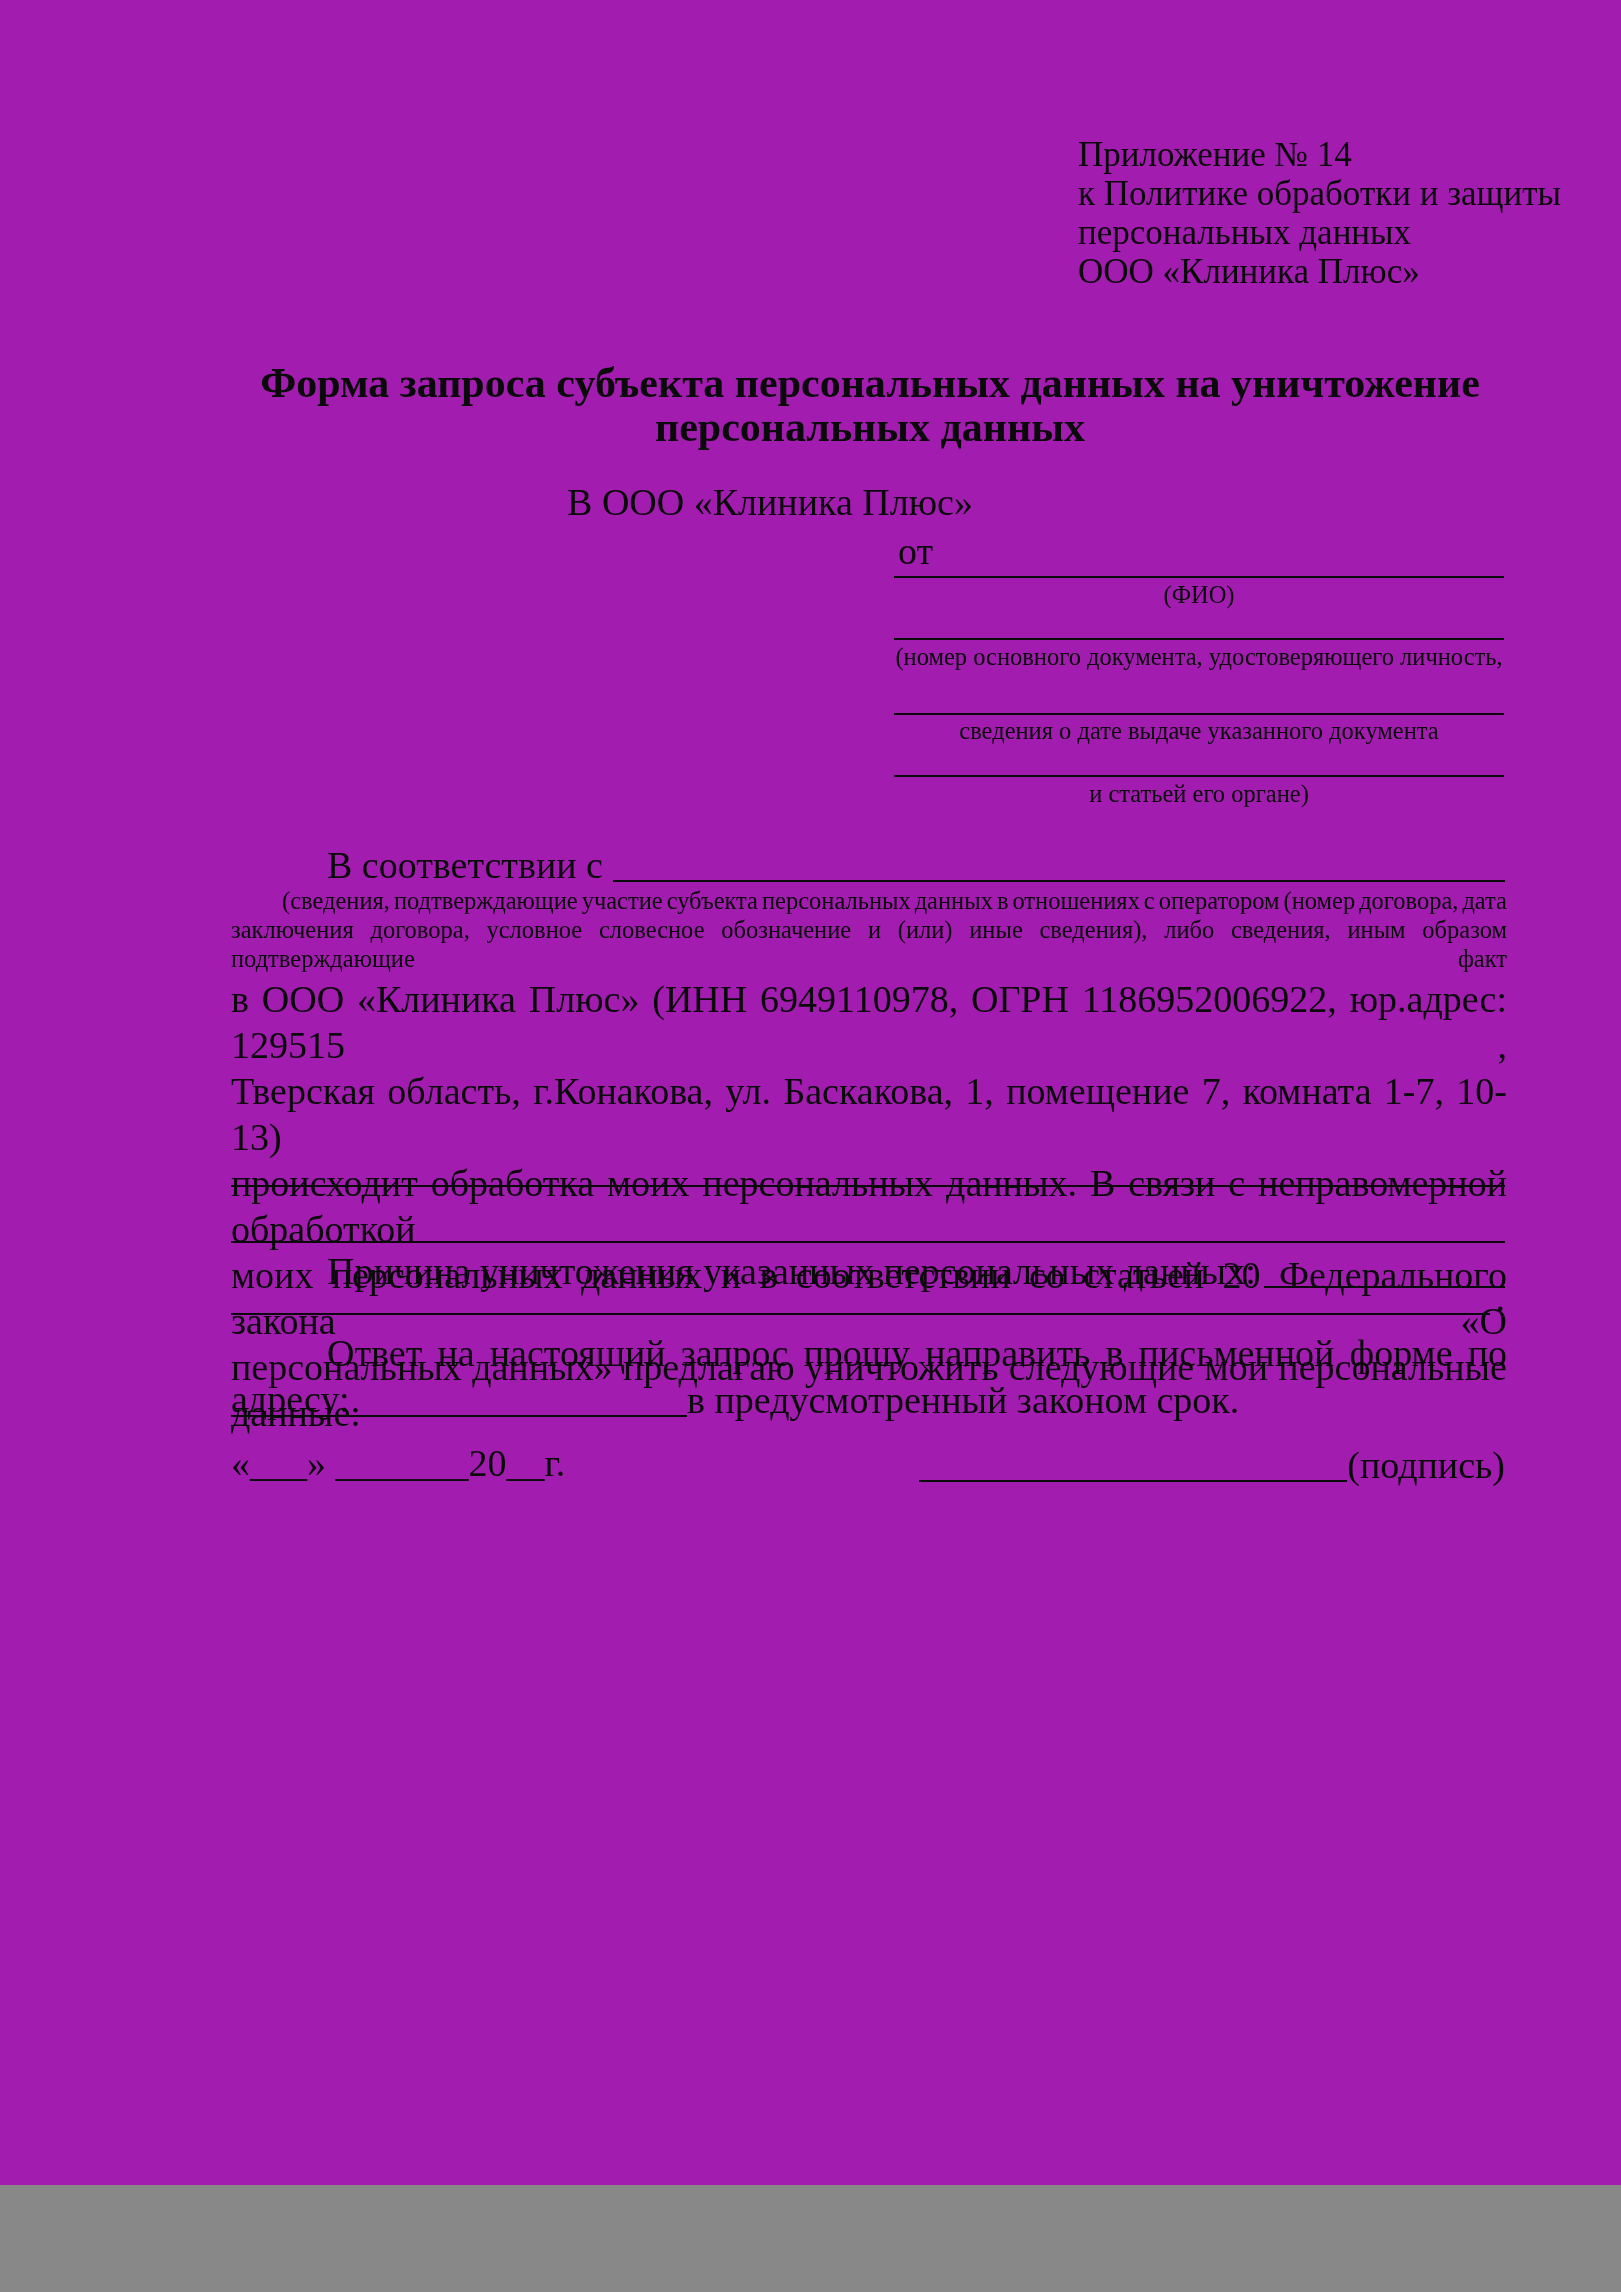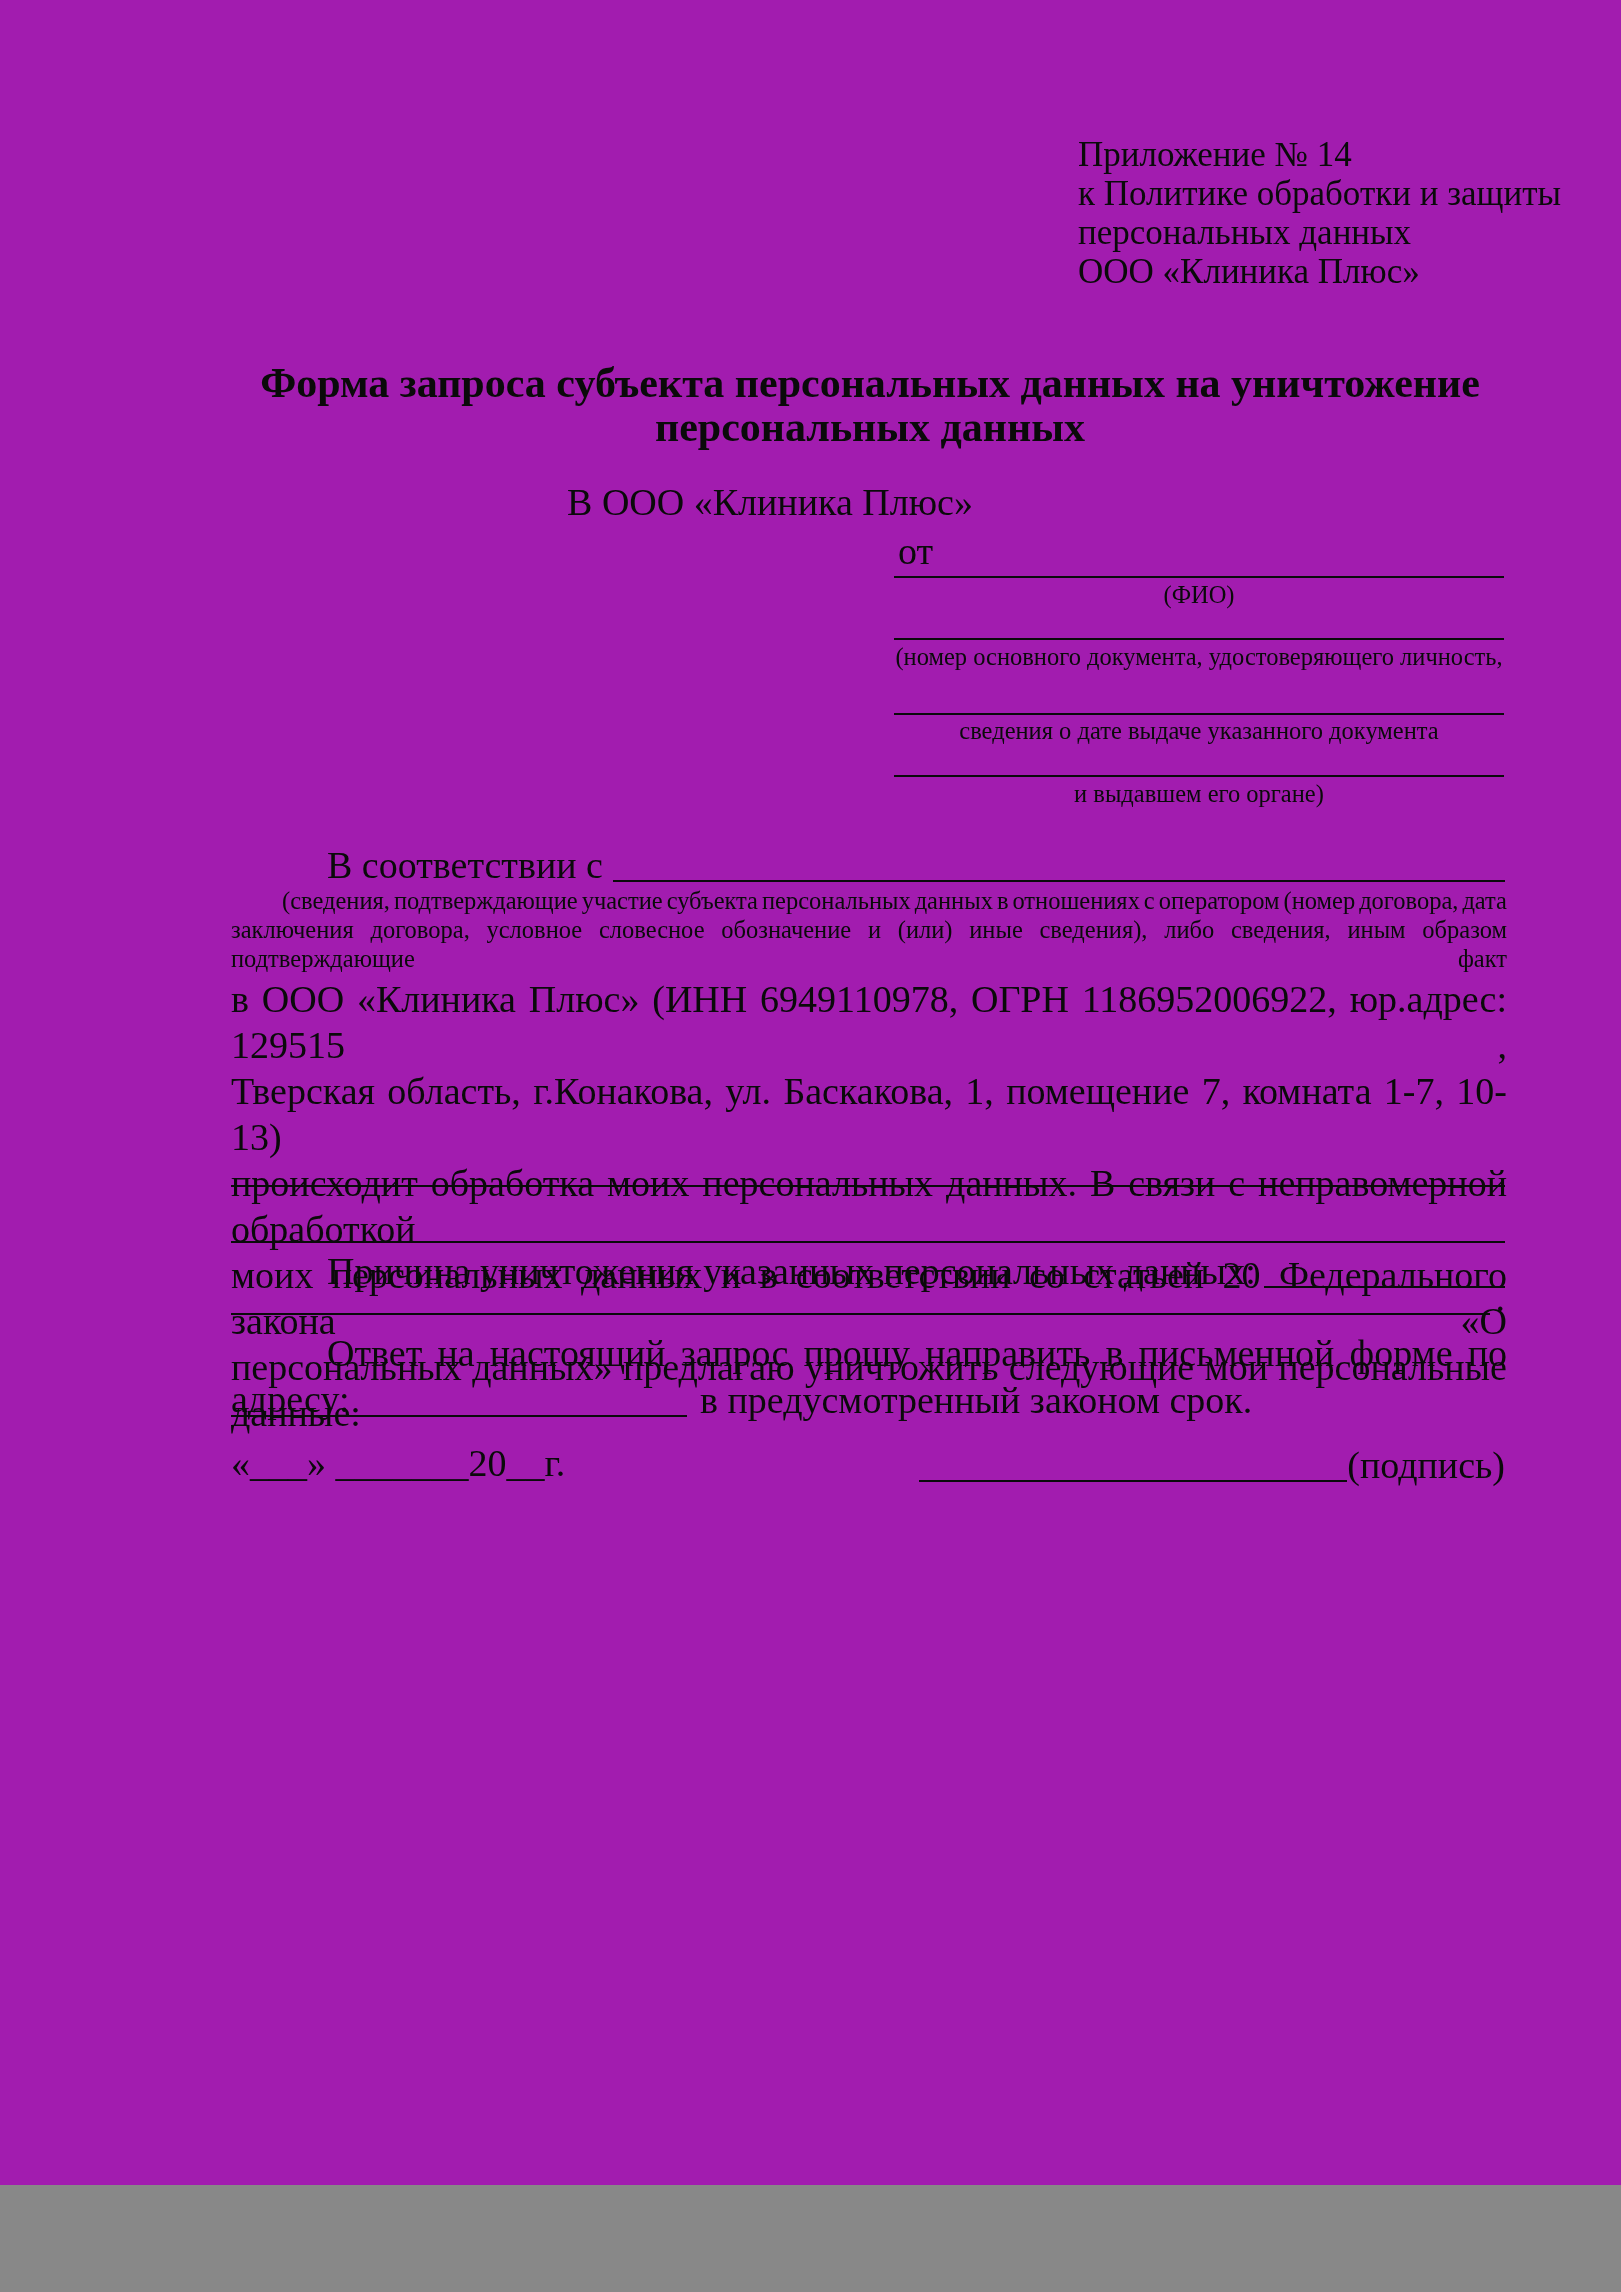--- a/index.html
+++ b/index.html
@@ -35,21 +35,21 @@
   .bodypar .jline.last{text-align-last:left;}
   .blank1{left:231px;top:1185px;width:1274px;}
   .blank2{left:231px;top:1241px;width:1274px;}
   .reason-row{left:231px;top:1247px;width:1274px;}
   .reason-row .label{white-space:nowrap;}
   .reason-row .fill{margin-left:7.8px;}
   .period-row{left:231px;top:1274px;width:1274px;}
   .period-row .fill{margin-right:5.9px;}
   .reply{left:231px;top:1330px;width:1276px;font-size:38px;line-height:46px;
          text-indent:96px;text-align:justify;text-align-last:justify;word-spacing:-2px;}
-  .tail-row{left:231px;top:1376px;width:1274px;gap:13px;}
+  .tail-row{left:231px;top:1376px;width:1274px;}
   .tail-row .tail{white-space:nowrap;}
   .date{left:231px;top:1441px;font-size:38px;white-space:nowrap;}
   .sig-row{left:919px;top:1441px;width:586px;}
   .sig-row .cap{white-space:nowrap;}
 </style>
 </head>
 <body>
 
 <div class="page">
 
@@ -69,21 +69,21 @@
   <div class="abs hline fio-line" style="top:576px"></div>
   <div class="abs caption" style="top:580px">(ФИО)</div>
 
   <div class="abs hline fio-line" style="top:638px"></div>
   <div class="abs caption" style="top:642px">(номер основного документа, удостоверяющего личность,</div>
 
   <div class="abs hline fio-line" style="top:713px"></div>
   <div class="abs caption" style="top:716px">сведения о дате выдаче указанного документа</div>
 
   <div class="abs hline fio-line" style="top:775px"></div>
-  <div class="abs caption" style="top:779px">и выдавшем его органе)</div>
+  <div class="abs caption" style="top:779px">и статьей его органе)</div>
 
   <div class="abs row accord-row">
     <span class="spacer"></span>
     <span>В соответствии с</span>
     <span class="fill"></span>
   </div>
 
   <div class="abs note">
     <div class="jline first">(сведения, подтверждающие участие субъекта персональных данных в отношениях с оператором (номер договора, дата</div>
     <div class="jline">заключения договора, условное словесное обозначение и (или) иные сведения), либо сведения, иным образом подтверждающие факт</div>

